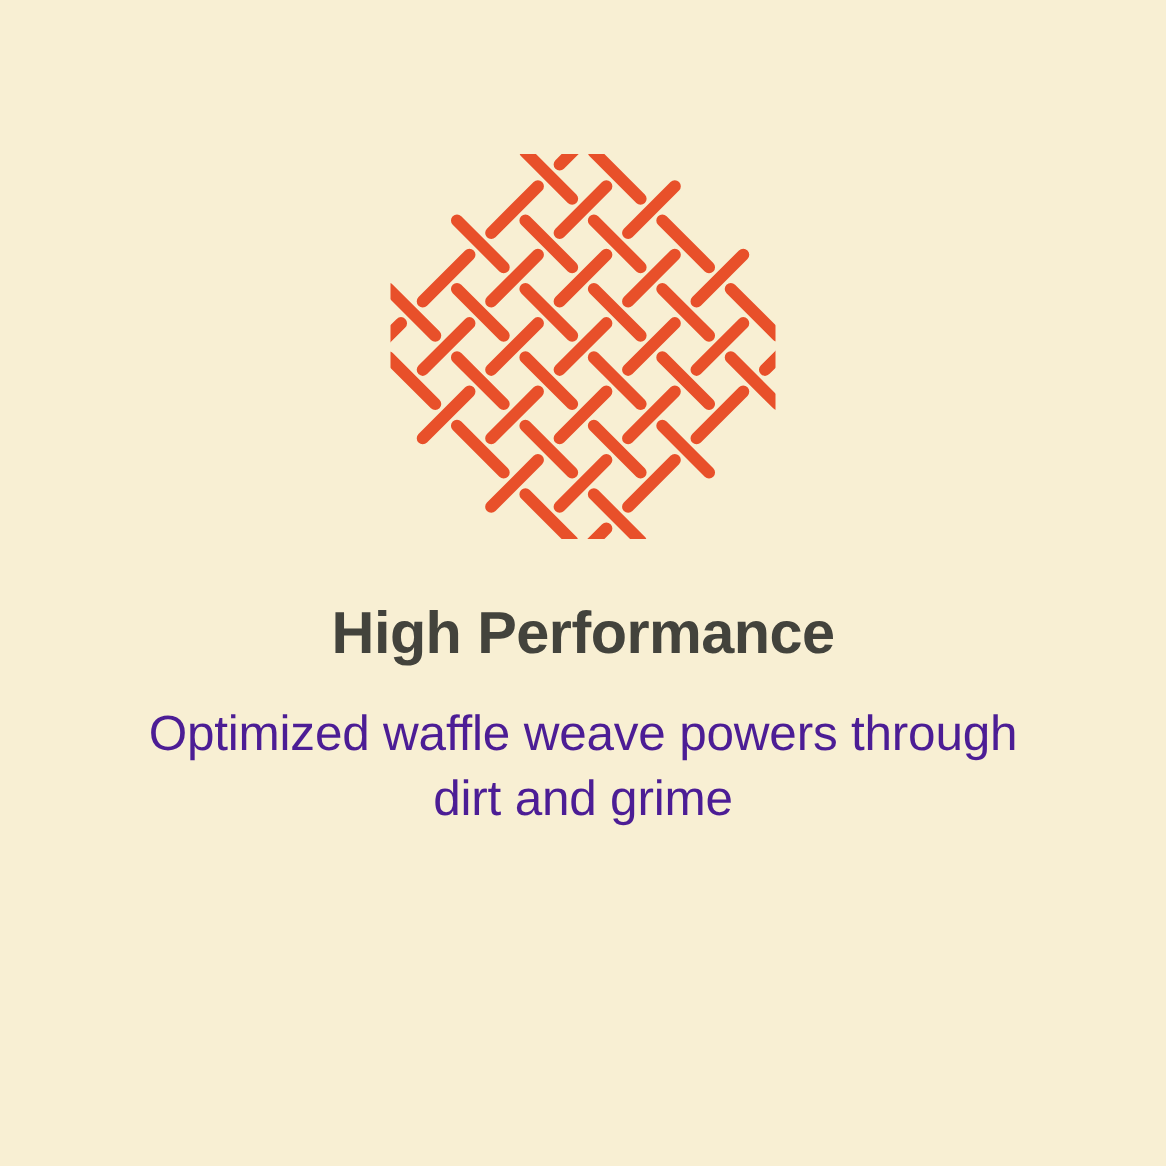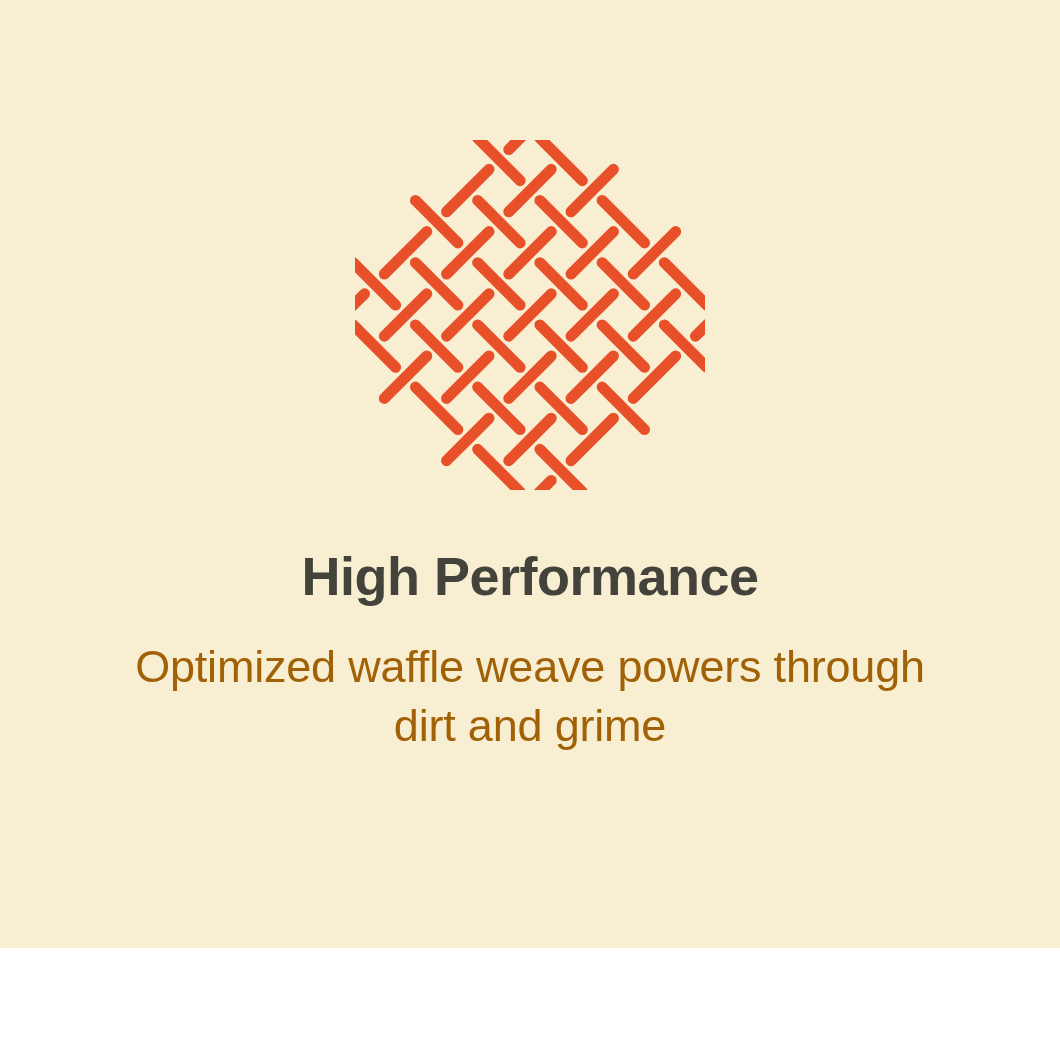--- a/index.html
+++ b/index.html
@@ -9,21 +9,21 @@
   }
   body {
     width: 1060px;
     height: 1060px;
     overflow: hidden;
     font-family: "Liberation Sans", sans-serif;
   }
   .card {
     position: relative;
     width: 1060px;
-    height: 948px;
+    height: 1060px;
     box-sizing: border-box;
     display: flex;
     flex-direction: column;
     align-items: center;
     background: #F8EFD3;
   }
   .icon-wrap {
     position: absolute;
     left: 0;
     right: 0;
@@ -58,21 +58,21 @@
     white-space: nowrap;
   }
   .subtitle {
     margin: 0;
     margin-top: 32px;
     font-family: "Liberation Sans", sans-serif;
     font-size: 45px;
     font-weight: normal;
     line-height: 1.32;
     letter-spacing: -0.2px;
-    color: #a16207;
+    color: #4c1d95;
     text-align: center;
     max-width: 830px;
   }
 </style>
 </head>
 <body>
 
 <div class="card">
 
   <div class="icon-wrap">

